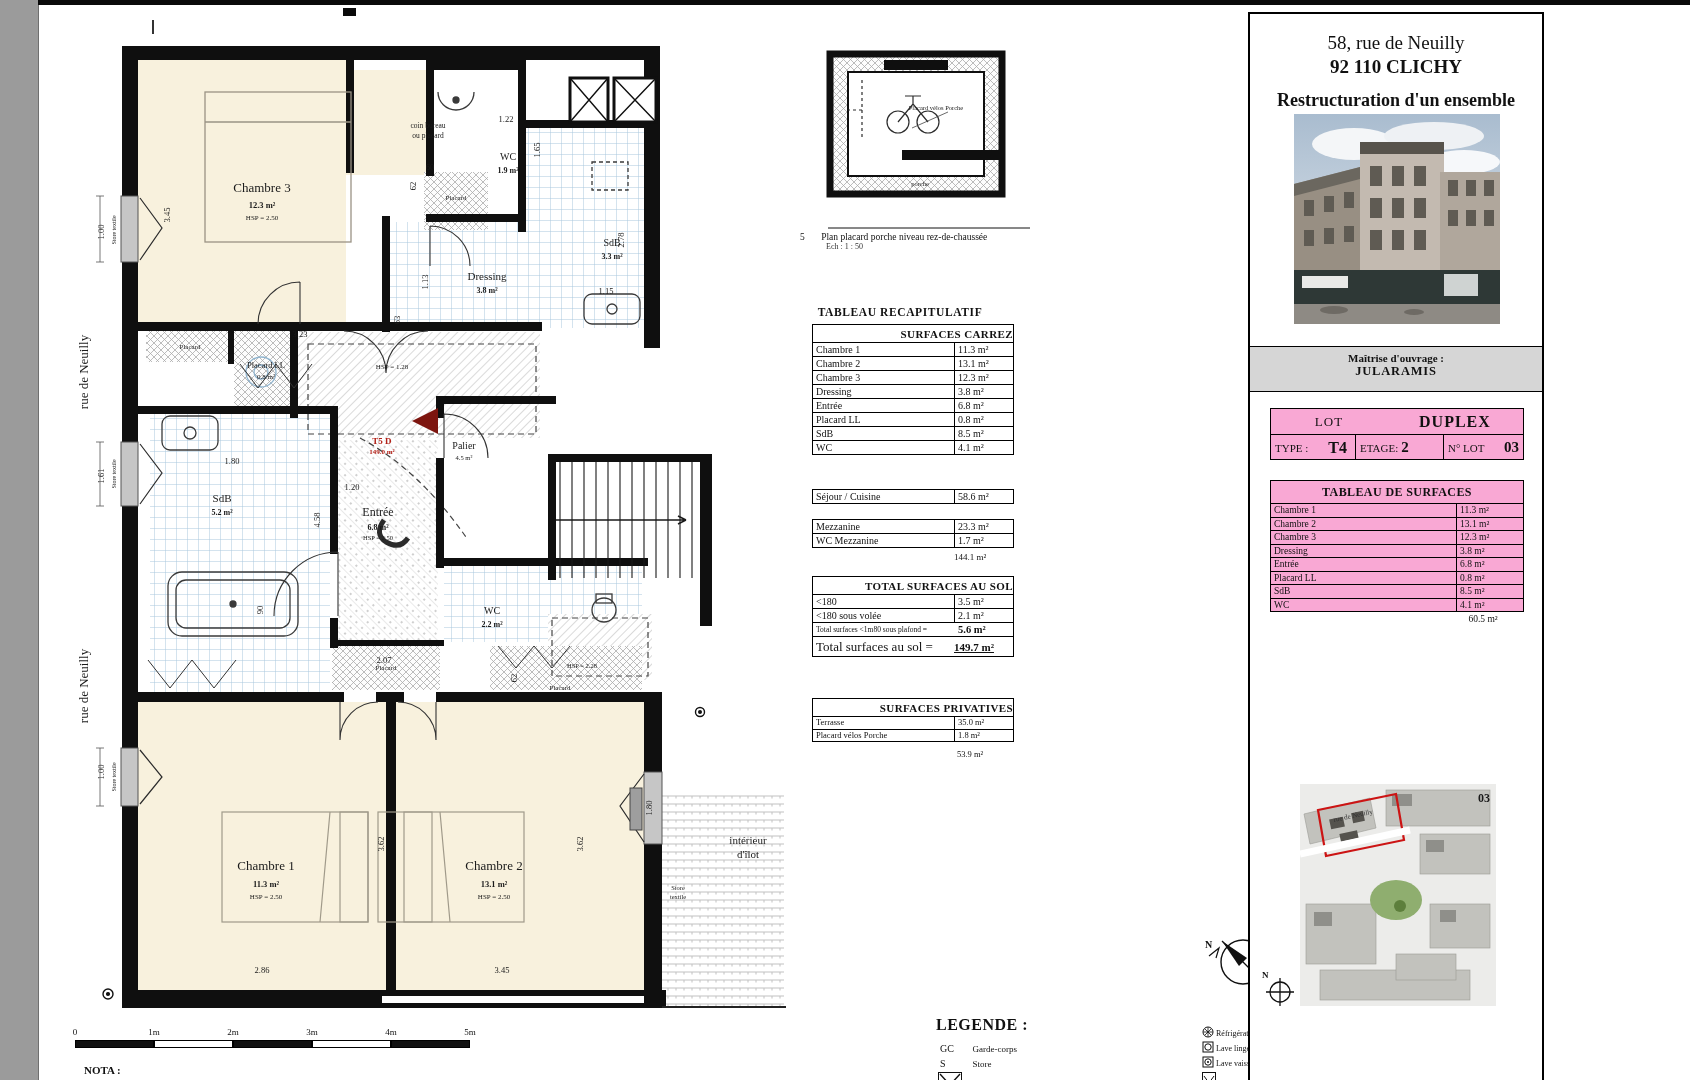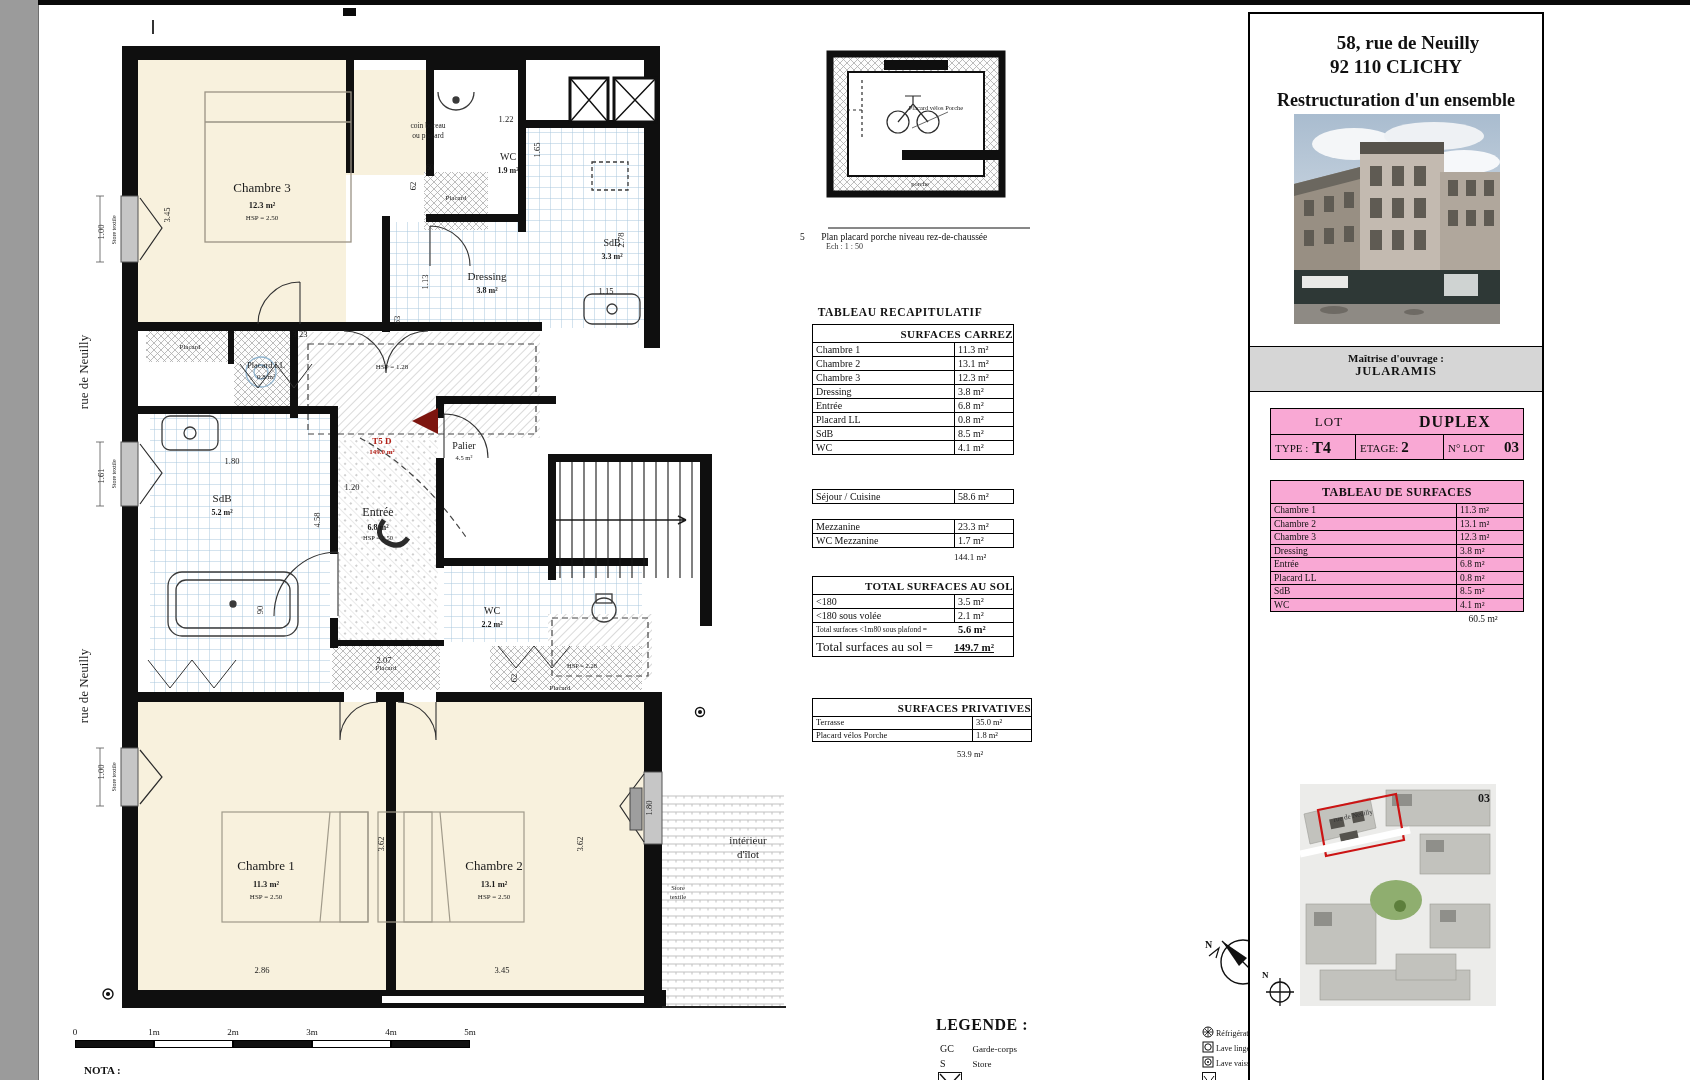--- a/index.html
+++ b/index.html
@@ -406,21 +406,21 @@
   <div class="tr" style="align-items:center">
     <div class="lbl" style="font-size:7.5px">Total surfaces &lt;1m80 sous plafond =</div>
     <div style="width:52px;padding:0 3px;font-size:10.5px;font-weight:bold">5.6 m²</div>
   </div>
   <div class="tr" style="align-items:center;height:19px">
     <div class="lbl" style="font-size:13px">Total surfaces au sol =</div>
     <div style="width:56px;padding:0 3px;font-size:11px;font-weight:bold;text-decoration:underline">149.7 m²</div>
   </div>
 </div>
 
-<div class="tbl" style="left:812px;top:698px;width:220px">
+<div class="tbl" style="left:812px;top:698px;width:202px">
   <div class="hdr">SURFACES PRIVATIVES</div>
   <div class="tr first">
       <div class="lbl" style="font-size:8.5px;line-height:11.5px">Terrasse</div>
       <div class="val" style="font-size:8.5px;line-height:11.5px">35.0 m²</div>
     </div>
   <div class="tr">
       <div class="lbl" style="font-size:8.5px;line-height:11.5px">Placard vélos Porche</div>
       <div class="val" style="font-size:8.5px;line-height:11.5px">1.8 m²</div>
     </div>
 </div>
@@ -479,21 +479,21 @@
   <div class="sb-lab" style="left:79px">1m</div>
   <div class="sb-lab" style="left:158px">2m</div>
   <div class="sb-lab" style="left:237px">3m</div>
   <div class="sb-lab" style="left:316px">4m</div>
   <div class="sb-lab" style="left:395px">5m</div>
 </div>
 <div class="abs" style="left:84px;top:1064px;font-size:11px;font-weight:bold">NOTA :</div>
 
 <div class="panel">
 
-  <div class="cent" style="position:absolute;left:12px;top:18px;width:100%;font-size:19px;font-weight:bold">58, rue de Neuilly</div>
+  <div class="cent" style="position:absolute;left:0;top:18px;width:100%;font-size:19px;font-weight:normal">58, rue de Neuilly</div>
   <div class="cent" style="position:absolute;left:0;top:42px;width:100%;font-size:19px;font-weight:bold">92 110 CLICHY</div>
   <div class="cent" style="position:absolute;left:0;top:76px;width:100%;font-size:18px;font-weight:bold">Restructuration d'un ensemble immobilier</div>
 
   <svg width="206" height="210" viewBox="0 0 206 210" style="left:44px;top:100px">
     <defs>
       <linearGradient id="sky" x1="0" y1="0" x2="0" y2="1">
         <stop offset="0" stop-color="#a9bccf"></stop>
           <stop offset="1" stop-color="#e9edf1"></stop>
       </linearGradient>
     </defs>
@@ -543,21 +543,21 @@
   </div>
 
   <div class="lotbox" style="left:20px;top:394px;width:254px;height:52px">
     <div style="display:flex;height:25px;align-items:center">
       <div style="width:46%;text-align:center;font-size:13px;letter-spacing:1px">LOT</div>
       <div style="flex:1;text-align:center;font-size:16px;font-weight:bold;letter-spacing:1px">DUPLEX</div>
     </div>
     <div class="lotrow" style="height:25px">
       <div class="lotcell firstc" style="width:84px">
         <span style="font-size:11px">TYPE :</span>
-        <span style="font-size:16px;font-weight:bold;margin-left:4px">T4</span>
+        <span style="font-size:16px;font-weight:bold;margin-left:20px">T4</span>
       </div>
       <div class="lotcell" style="width:88px">
         <span style="font-size:11px">ETAGE:</span>
         <span style="font-size:15px;font-weight:bold;margin-left:3px">2</span>
       </div>
       <div class="lotcell" style="flex:1;justify-content:space-between">
         <span style="font-size:11px">N° LOT</span>
         <span style="font-size:15px;font-weight:bold">03</span>
       </div>
     </div>

